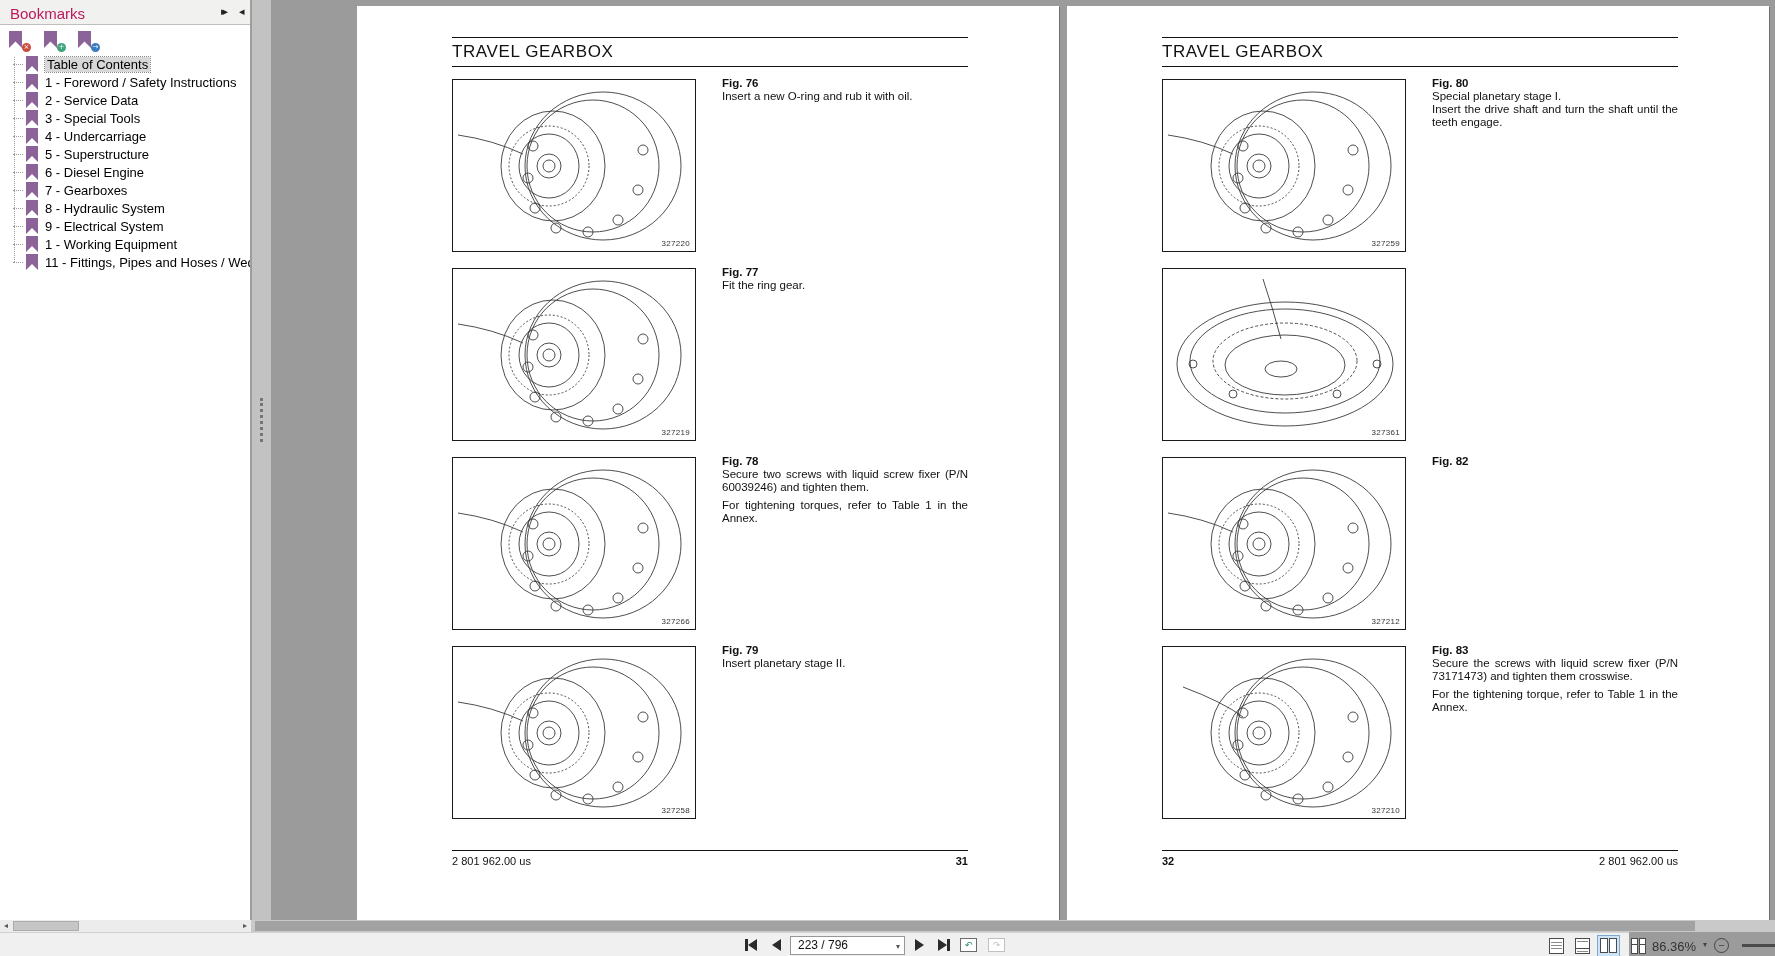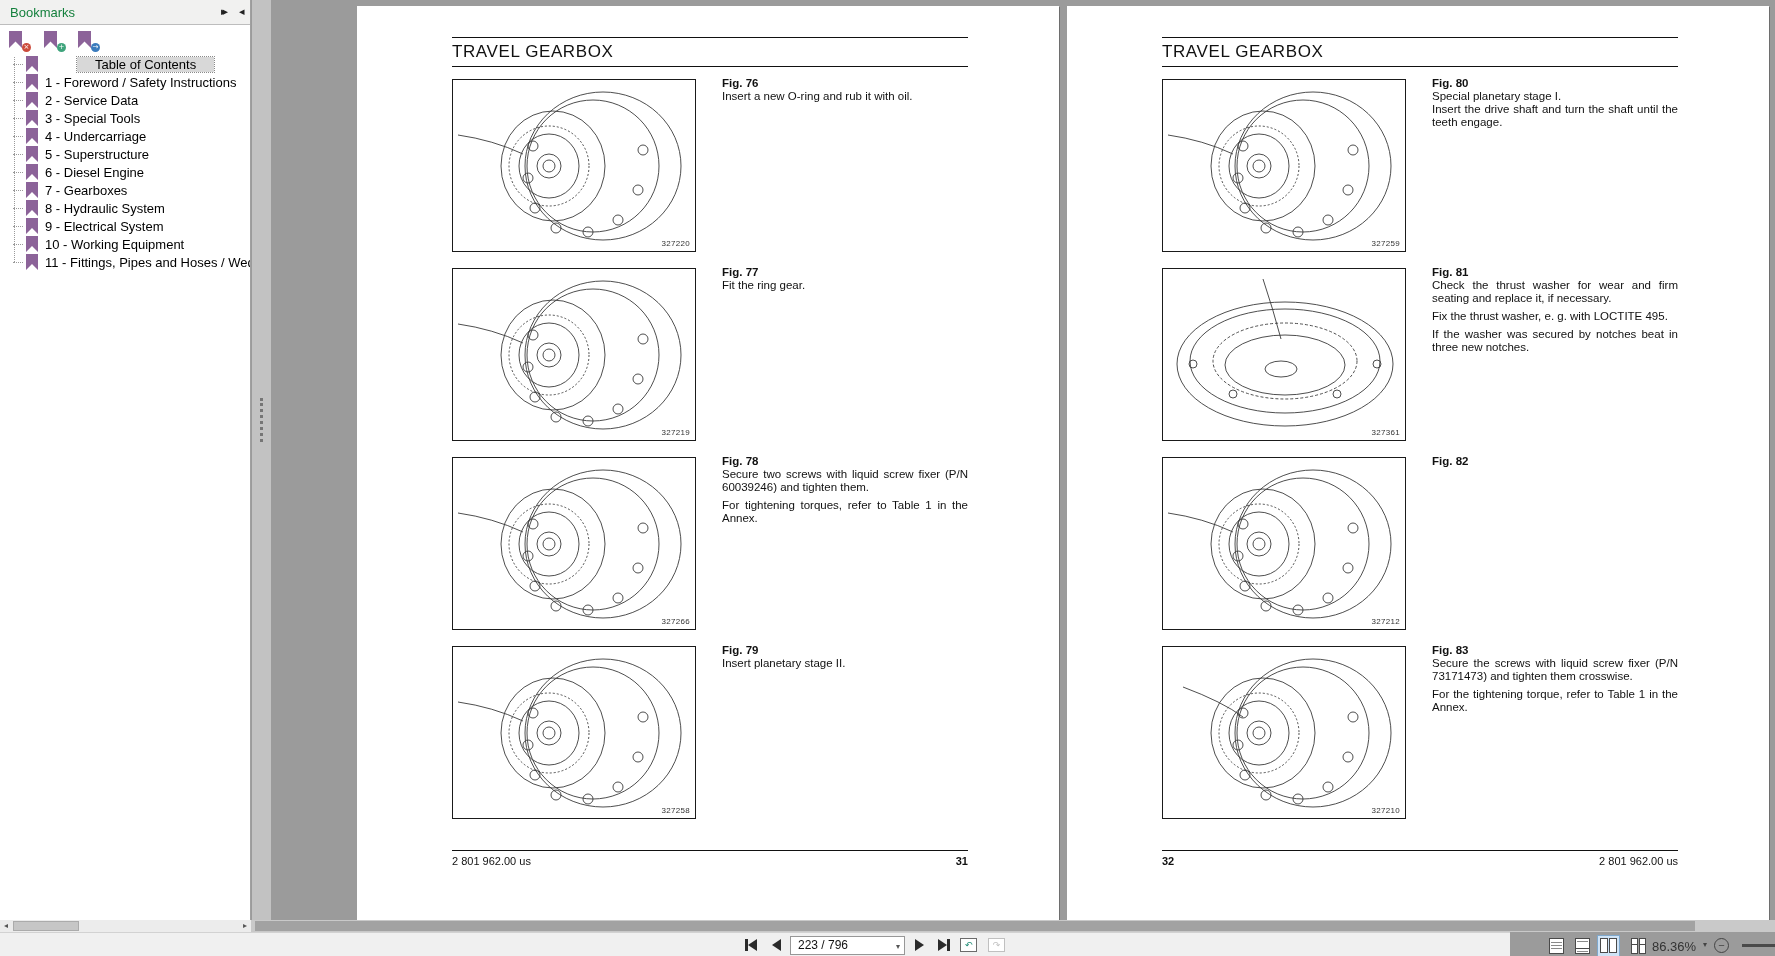--- a/index.html
+++ b/index.html
@@ -4,21 +4,21 @@
 <style>
   * { margin:0; padding:0; box-sizing:border-box; }
   html,body { width:1775px; height:956px; overflow:hidden;
               font-family:"Liberation Sans", sans-serif; background:#9b9b9b; }
 
   
   .sidebar { position:absolute; left:0; top:0; width:251px; height:920px;
              background:#ffffff; border-right:1px solid #a0a0a0; }
   .sidebar-header { position:relative; height:25px; background:#f1f1f0;
                     border-bottom:1px solid #bdbdbd; }
-  .sidebar-title { position:absolute; left:10px; top:5px; font-size:13px; color:#15803d; }
+  .sidebar-title { position:absolute; left:10px; top:5px; font-size:15px; color:#be185d; }
   .hdr-ico { position:absolute; top:5px; font-family:"DejaVu Sans",sans-serif;
              font-size:11px; color:#222; cursor:default; }
   .ico-expand { left:221px; letter-spacing:-4px; }
   .ico-collapse { left:239px; }
   .bm-toolbar { position:relative; height:30px; background:#fff; }
   .ribbon { width:12px; height:16px; background:#8c6399; display:inline-block;
             clip-path:polygon(0 0,100% 0,100% 100%,50% 62%,0 100%); }
   .bm-tool { position:absolute; top:6px; width:20px; height:20px; }
   .bm-tool .ribbon { width:13px; height:17px; }
   .badge { position:absolute; right:-2px; bottom:-1px; width:9px; height:9px;
@@ -29,21 +29,21 @@
   .badge-go  { background:#3a7bbd; }
 
   .bm-tree { position:relative; }
   .tree-vline { position:absolute; left:14px; top:2px; height:205px;
                 border-left:1px dotted #9a9a9a; }
   .bm-row { position:relative; display:flex; align-items:center; height:18px;
             padding-left:13px; white-space:nowrap; overflow:hidden; cursor:default; }
   .bm-guide { width:10px; border-top:1px dotted #9a9a9a; margin-right:3px; flex:0 0 auto; }
   .bm-row .ribbon { flex:0 0 auto; margin-right:7px; }
   .bm-label { font-size:13px; color:#000; }
-  .bm-row.selected .bm-label { background:#d8d8d8; outline:1px dotted #8a8a8a; padding:0 18px;margin-left:32px; }
+  .bm-row.selected .bm-label { background:#d8d8d8; outline:1px dotted #8a8a8a; padding:0 2px; }
 
   
   .splitter { position:absolute; left:252px; top:0; width:19px; height:920px; background:#c2c2c2; }
   .splitter-grip { position:absolute; left:8px; top:398px; height:44px; border-left:3px dotted #767676; }
 
   
   .page { position:absolute; top:6px; width:702px; height:914px; background:#fff;
           box-shadow:1px 1px 0 #6e6e6e; overflow:hidden; }
   .page-left  { left:357px; }
   .page-right { left:1067px; }
@@ -74,21 +74,21 @@
   .scr-btn { position:absolute; top:0; width:12px; height:12px; font-size:8px; line-height:12px;
              text-align:center; color:#555; font-family:"DejaVu Sans",sans-serif; background:#ececec; }
   .scr-left { left:0; }
   .scr-right { right:0; }
   .panel-thumb { position:absolute; left:13px; top:1px; width:66px; height:10px;
                  background:#c6c6c6; border:1px solid #ababab; }
   .doc-hscroll { position:absolute; left:251px; top:0; width:1524px; height:12px; background:#c9c9c9; }
   .doc-thumb { position:absolute; left:4px; top:1px; width:1440px; height:10px; background:#a2a2a2; }
 
   
-  .statusbar { position:absolute; left:0; top:932px; width:1510px; height:24px;
+  .statusbar { position:absolute; left:0; top:932px; width:1629px; height:24px;
                background:#f0f0f0; border-top:1px solid #d2d2d2; }
   .sb-btn { position:absolute; top:5px; display:flex; align-items:center; height:14px; cursor:default; }
   .tri-l { width:0; height:0; border-top:6px solid transparent; border-bottom:6px solid transparent;
            border-right:9px solid #2b2b2b; }
   .tri-r { width:0; height:0; border-top:6px solid transparent; border-bottom:6px solid transparent;
            border-left:9px solid #2b2b2b; }
   .nav-bar { width:3px; height:12px; background:#2b2b2b; }
   .page-box { position:absolute; left:790px; top:3px; width:115px; height:19px; background:#fff;
               border:1px solid #979797; font-size:12px; color:#111; line-height:17px;
               padding-left:7px; }
@@ -187,21 +187,21 @@
       <span class="bm-label">8 - Hydraulic System</span>
     </div>
     <div class="bm-row">
       <span class="bm-guide"></span>
         <span class="ribbon"></span>
       <span class="bm-label">9 - Electrical System</span>
     </div>
     <div class="bm-row">
       <span class="bm-guide"></span>
         <span class="ribbon"></span>
-      <span class="bm-label">10 - Working Equipment</span>
+      <span class="bm-label">1 - Working Equipment</span>
     </div>
     <div class="bm-row">
       <span class="bm-guide"></span>
         <span class="ribbon"></span>
       <span class="bm-label">11 - Fittings, Pipes and Hoses / Wedir</span>
     </div>
   </div>
 </div>
 
 <div class="splitter">
@@ -388,26 +388,20 @@
             <ellipse cx="118" cy="100" rx="16" ry="8"></ellipse>
           <circle cx="30" cy="95" r="4"></circle>
             <circle cx="214" cy="95" r="4"></circle>
           <circle cx="70" cy="125" r="4"></circle>
             <circle cx="174" cy="125" r="4"></circle>
           <path d="M100 10 Q110 40 118 70"></path>
         </g>
       </svg>
       <span class="fig-imgid">327361</span>
     </div>
-    <div class="fig-caption">
-      <div class="fig-label">Fig. 81</div>
-      <p>Check the thrust washer for wear and firm seating and replace it, if necessary.</p>
-      <p>Fix the thrust washer, e. g. with LOCTITE 495.</p>
-      <p>If the washer was secured by notches beat in three new notches.</p>
-    </div>
   </div>
 
   <div class="fig-row" style="top:451px">
     <div class="fig-imgbox">
       <svg width="244" height="173" viewBox="0 0 244 173">
         <g fill="none" stroke="#3a3a3a" stroke-width="0.9">
           <ellipse cx="150" cy="86" rx="78" ry="74"></ellipse>
             <ellipse cx="140" cy="86" rx="66" ry="66"></ellipse>
           <ellipse cx="100" cy="86" rx="52" ry="55"></ellipse>
             <ellipse cx="96" cy="86" rx="30" ry="32"></ellipse>

